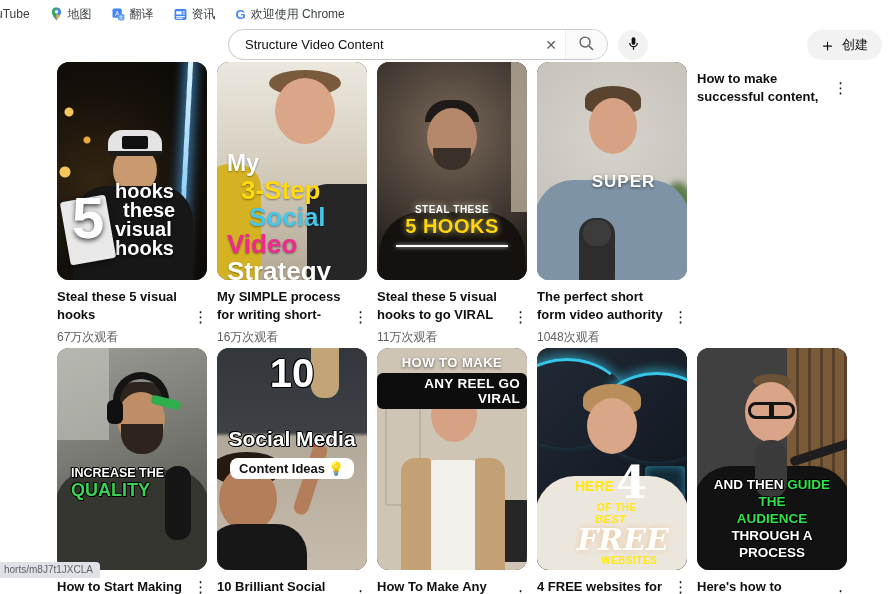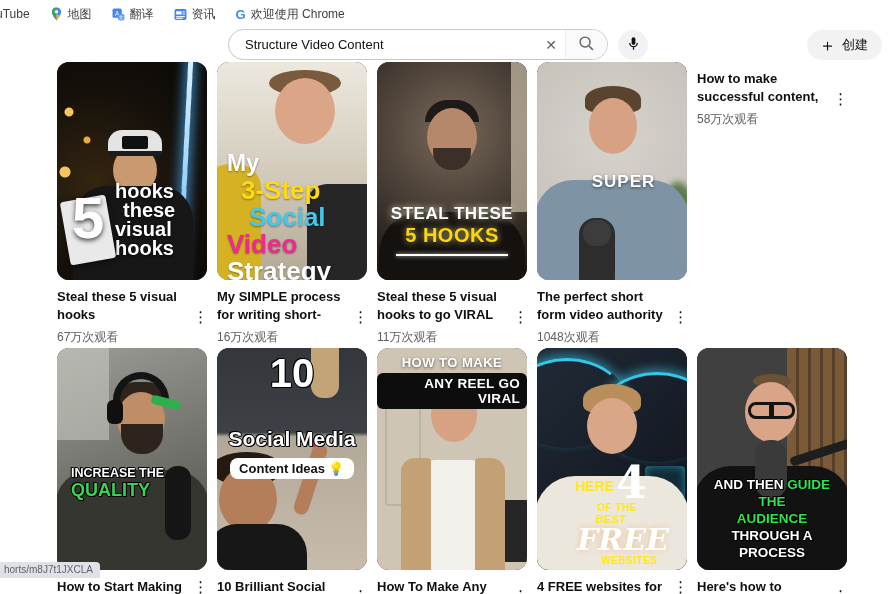--- a/index.html
+++ b/index.html
@@ -102,21 +102,21 @@
   .o2 .l5 { color:#fff; font-size:26px; }
 
   
   .s3 { background: radial-gradient(circle at 50% 32%, #79685a 0%, #413830 55%, #16120e 100%); }
   .s3 .frame { right:0; top:0; width:16px; height:150px; background:#c9bda9; opacity:.7; }
   .s3 .head { left:50px; top:46px; width:50px; height:58px; background:#b5876b; }
   .s3 .hairpiece { left:48px; top:38px; width:54px; height:22px; background:#1d1a17; border-radius:26px 26px 0 0; }
   .s3 .beard { position:absolute; left:56px; top:86px; width:38px; height:22px; background:#3a3028; border-radius:0 0 18px 18px; }
   .s3 .torso { left:2px; top:150px; width:146px; height:80px; background:#14110e; border-radius:42px 42px 0 0; }
   .o3 { position:absolute; left:0; top:142px; width:100%; text-align:center; font-weight:bold; }
-  .o3 .l1 { color:#fff; font-size:17px; letter-spacing:.5px;
+  .o3 .l1 { color:#fff; font-size:10px; letter-spacing:.5px;
     text-shadow:0 0 7px rgba(255,250,210,.9), 0 1px 2px #000; }
   .o3 .l2 { color:#ffd60a; font-size:20px; letter-spacing:.5px;
     text-shadow:0 0 7px rgba(255,240,150,.8), 0 1px 2px #000; }
   .o3 .rule { width:112px; height:2px; background:#fff; margin:7px auto 0; box-shadow:0 0 4px rgba(255,255,255,.8); }
 
   
   .s4 { background: radial-gradient(circle at 50% 35%, #d6d3cc 0%, #c6c2ba 70%, #b3afa6 100%); }
   .s4 .plant { right:-8px; top:120px; width:34px; height:64px; background:#5d7c4c; border-radius:50%; filter:blur(3px); }
   .s4 .head { left:52px; top:36px; width:48px; height:56px; background:#d7a183; }
   .s4 .hairpiece { left:48px; top:24px; width:56px; height:26px; background:#5a4430; border-radius:50% 50% 20% 20%; }
@@ -395,21 +395,20 @@
         <div class="views">1048次观看</div>
       </div>
       <button class="kebab">⋮</button>
     </div>
   </div>
 
   <div class="card">
     <div class="meta">
       <div class="tinfo">
         <div class="ttl">How to make successful content, Part 1</div>
-        <div class="views">58万次观看</div>
       </div>
       <button class="kebab">⋮</button>
     </div>
   </div>
 </div>
 
 <div class="grid-row row2">
 
   <div class="card">
     <div class="thumb">

